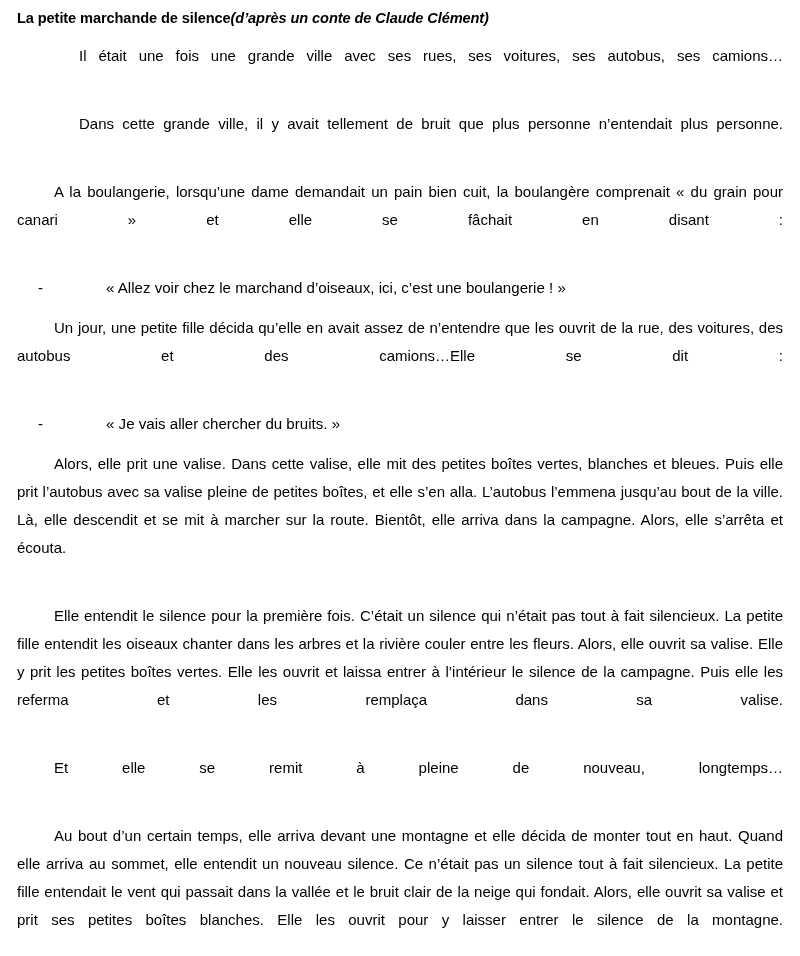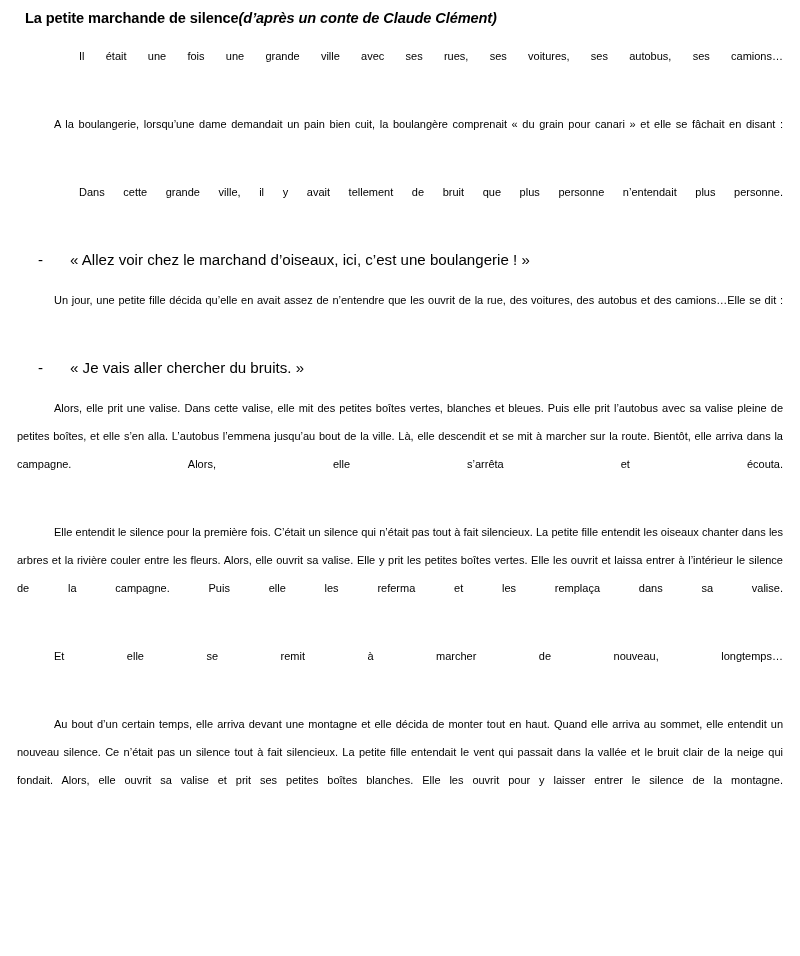--- a/index.html
+++ b/index.html
@@ -20,36 +20,36 @@
     box-sizing: border-box;
     padding: 8px 17px 10px 17px;
     background: #ffffff;
   }
 
   
   .doc-title {
     font-size: 14.6px;
     line-height: 20px;
     font-weight: bold;
-    margin: 0 0 14px 8px;
+    margin: 0 0 14px 0;
     white-space: nowrap;
     letter-spacing: -0.1px;
   }
   .doc-title .title-main {
     font-weight: bold;
     font-style: normal;
   }
   .doc-title .title-sub {
     font-weight: bold;
     font-style: italic;
   }
 
   
   .para {
-    font-size: 11px;
+    font-size: 15px;
     line-height: 28px;
     text-align: justify;
     text-justify: inter-word;
     margin: 0 0 12px 0;
     word-spacing: 0.1px;
     hyphens: none;
   }
   .para.indent-lg { text-indent: 62px; }
   .para.indent-sm { text-indent: 37px; }
 
@@ -70,50 +70,51 @@
   }
   .dash-line .dash-mark {
     display: inline-block;
     width: 32px;
     margin-left: 21px;
     flex: 0 0 auto;
   }
   .dash-line .dash-text {
     display: inline-block;
     flex: 1 1 auto;
+    margin-left: 36px;
   }
 </style>
 </head>
 <body>
 
 <div class="page">
 
   <h1 class="doc-title">
     <span class="title-main">La petite marchande de silence</span><span class="title-sub">(d’après un conte de Claude Clément)</span>
   </h1>
 
   <p class="para indent-lg">Il était une fois une grande ville avec ses rues, ses voitures, ses autobus, ses camions…</p>
 
+  <p class="para indent-lg">Dans cette grande ville, il y avait tellement de bruit que plus personne n’entendait plus personne.</p>
+
   <p class="para indent-sm">A la boulangerie, lorsqu’une dame demandait un pain bien cuit, la boulangère comprenait « du grain pour canari » et elle se fâchait en disant :</p>
-
-  <p class="para indent-lg">Dans cette grande ville, il y avait tellement de bruit que plus personne n’entendait plus personne.</p>
 
   <div class="dash-line">
     <span class="dash-mark">-</span>
     <span class="dash-text">« Allez voir chez le marchand d’oiseaux, ici, c’est une boulangerie ! »</span>
   </div>
 
   <p class="para indent-sm">Un jour, une petite fille décida qu’elle en avait assez de n’entendre que les ouvrit de la rue, des voitures, des autobus et des camions…Elle se dit :</p>
 
   <div class="dash-line">
     <span class="dash-mark">-</span>
     <span class="dash-text">« Je vais aller chercher du bruits. »</span>
   </div>
 
   <p class="para indent-sm">Alors, elle prit une valise. Dans cette valise, elle mit des petites boîtes vertes, blanches et bleues. Puis elle prit l’autobus avec sa valise pleine de petites boîtes, et elle s’en alla. L’autobus l’emmena jusqu’au bout de la ville. Là, elle descendit et se mit à marcher sur la route. Bientôt, elle arriva dans la campagne. Alors, elle s’arrêta et écouta.</p>
 
   <p class="para indent-sm">Elle entendit le silence pour la première fois. C’était un silence qui n’était pas tout à fait silencieux. La petite fille entendit les oiseaux chanter dans les arbres et la rivière couler entre les fleurs. Alors, elle ouvrit sa valise.  Elle y prit les petites boîtes vertes. Elle les ouvrit et laissa entrer à l’intérieur le silence de la campagne. Puis elle les referma et les remplaça dans sa valise.</p>
 
-  <p class="para indent-sm">Et elle se remit à marcher de nouveau, longtemps…</p>
+  <p class="para indent-sm">Et elle se remit à pleine de nouveau, longtemps…</p>
 
   <p class="para indent-sm">Au bout d’un certain temps, elle arriva devant une montagne et elle décida de monter tout en haut. Quand elle arriva au sommet, elle entendit un nouveau silence. Ce n’était pas un silence tout à fait silencieux. La petite fille entendait le vent qui passait dans la vallée et le bruit clair de la neige qui fondait. Alors, elle ouvrit sa valise et prit ses petites boîtes blanches. Elle les ouvrit pour y laisser entrer le silence de la montagne.</p>
 
 </div>
 
 </body></html>

